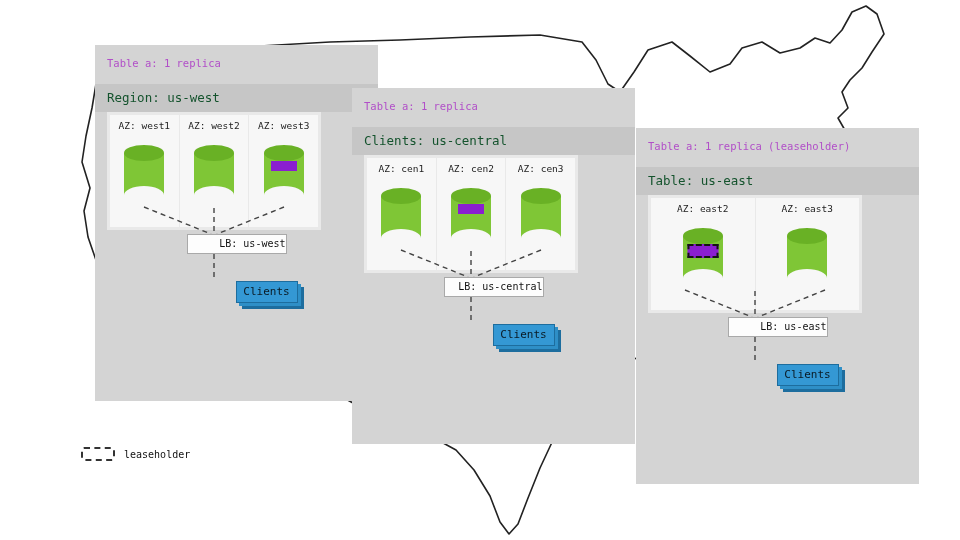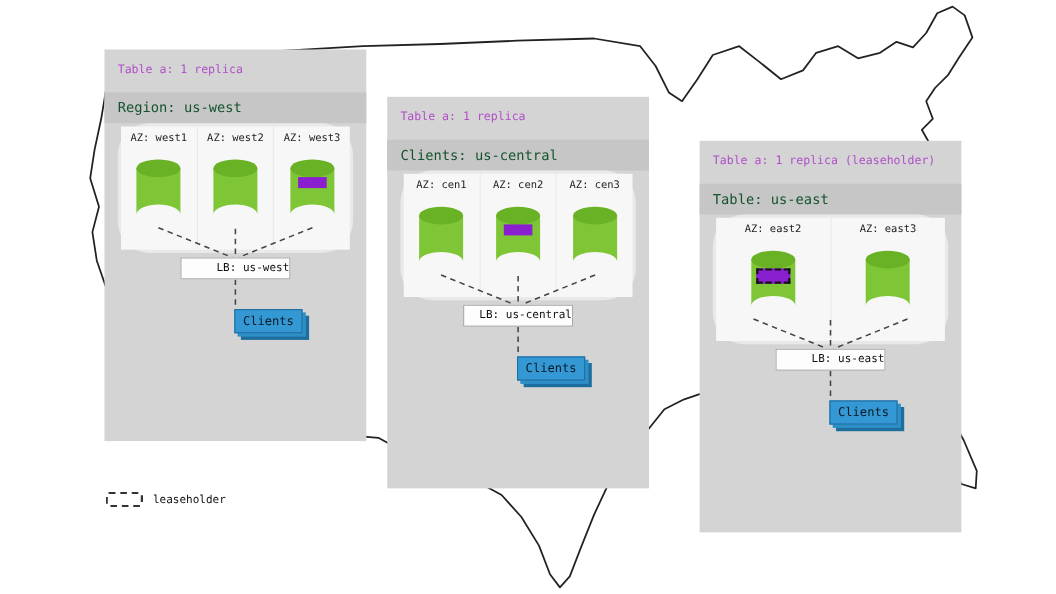--- a/index.html
+++ b/index.html
@@ -1,47 +1,47 @@
 <!DOCTYPE html>
 <html style="--table-label: #b14fc8; --replica: #8a1fd0; --cylinder: #7fc636; --cylinder-top: #69b125; --clients: #3498d4; --clients-shadow: #1d6d9e; --panel-bg: #d4d4d4; --region-band-bg: #c6c6c6; --az-area-bg: #e9e9e9; --az-col-bg: #f7f7f7; --connector: #444444; --map-outline: #222222;"><head>
 <meta charset="utf-8">
 <style>
   html,body{margin:0;padding:0;background:#fff;}
   .stage{position:relative;width:960px;height:540px;overflow:hidden;background:#fff;
          font-family:"DejaVu Sans Mono","Liberation Mono",monospace;color:#111;}
   .us-map{position:absolute;left:0;top:0;z-index:0;}
   .us-map path{fill:#ffffff;stroke:var(--map-outline,#222);stroke-width:1.6;stroke-linejoin:round;}
 
-  .panel{position:absolute;width:238px;height:356px;background:var(--panel-bg,#d4d4d4);z-index:2;}
+  .panel{position:absolute;width:238px;height:356px;background:var(--panel-bg,#d4d4d4);z-index:2;padding-left:45px;}
   .table-label{position:absolute;top:12px;left:12px;font-size:10.5px;white-space:nowrap;
                color:var(--table-label,#b14fc8);}
   .region-band{position:absolute;top:39px;left:0;right:0;height:28px;background:var(--region-band-bg,#c6c6c6);}
   .region-label{display:block;padding-left:12px;line-height:28px;font-size:12.5px;color:#14532d;}
   .az-row{position:absolute;top:67px;left:12px;width:214px;height:118px;box-sizing:border-box;
-          background:var(--az-area-bg,#e9e9e9);display:flex;gap:1px;padding:3px;border-radius:29px;}
+          background:var(--az-area-bg,#e9e9e9);display:flex;gap:1px;padding:3px;}
   .az-col{flex:1;background:var(--az-col-bg,#f7f7f7);min-width:0;}
   .az-label{padding-top:5px;font-size:9.5px;text-align:center;white-space:nowrap;color:#222;}
   .cyl-wrap{position:relative;width:44px;margin:12px auto 0;}
   .cyl{display:block;}
   .cyl-body{fill:var(--cylinder,#7fc636);}
   .cyl-top{fill:var(--cylinder-top,#69b125);}
   .replica{display:none;position:absolute;top:18px;left:50%;transform:translateX(-50%);
            width:26px;height:10px;background:var(--replica,#8a1fd0);}
   .replica.show{display:block;}
   .replica.leaseholder{border:2px dashed #141414;width:27px;height:10px;}
   .links{position:absolute;left:0;top:0;width:238px;height:285px;pointer-events:none;}
   .links path{fill:none;stroke:var(--connector,#444);stroke-width:1.4;stroke-dasharray:5,4;}
   .lb{position:absolute;top:189px;left:50%;transform:translateX(-50%);width:100px;height:20px;
       box-sizing:border-box;background:#fdfdfd;border:1px solid #a9a9a9;
       font-size:10px;line-height:18px;text-align:right;white-space:nowrap;}
   .clients{position:absolute;top:236px;left:50%;transform:translateX(-50%);width:62px;height:22px;
       box-sizing:border-box;background:var(--clients,#3498d4);border:1px solid #1d6d9e;
       box-shadow:3px 3px 0 0 #2e8fc7,6px 6px 0 0 var(--clients-shadow,#1d6d9e);
       font-size:11px;line-height:20px;text-align:center;color:#0a1a24;margin-left:30px;}
-  .legend{position:absolute;left:96px;top:447px;display:flex;align-items:center;gap:9px;z-index:2;}
+  .legend{position:absolute;left:81px;top:447px;display:flex;align-items:center;gap:9px;z-index:2;}
   .swatch{display:inline-block;width:30px;height:10px;background:#fff;border:2px dashed #333;border-radius:3px;}
   .legend-label{font-size:10px;color:#111;}
 </style>
 </head>
 <body>
 
 <div class="stage">
 
   <svg class="us-map" width="960" height="540" viewBox="0 0 960 540">
     <path d="M100,63 L140,57 L200,50 L260,46 L330,42 L400,40 L470,37 L540,35 L582,42 L596,60 L608,84 L620,92 L634,72 L648,50 L672,42 L690,56 L710,72 L730,64 L742,48 L762,42 L780,53 L800,48 L815,38 L830,43 L842,30 L852,12 L866,6 L877,14 L884,34 L872,52 L862,68 L850,80 L842,92 L848,108 L838,118 L846,132 L854,150 L862,172 L858,192 L864,210 L872,228 L864,244 L852,262 L844,282 L838,302 L832,322 L842,342 L858,368 L876,400 L888,428 L887,444 L874,440 L857,414 L842,386 L830,362 L819,346 L800,338 L775,343 L748,351 L720,347 L690,353 L662,361 L640,357 L622,363 L604,372 L588,392 L570,412 L554,438 L540,468 L528,498 L518,524 L509,534 L500,522 L490,496 L474,470 L456,450 L434,438 L408,429 L384,420 L362,408 L344,398 L320,396 L290,392 L258,386 L228,380 L198,372 L172,362 L156,350 L139,335 L123,313 L109,289 L97,263 L88,237 L84,211 L90,188 L82,162 L86,136 L92,108 L96,84 Z"></path>

